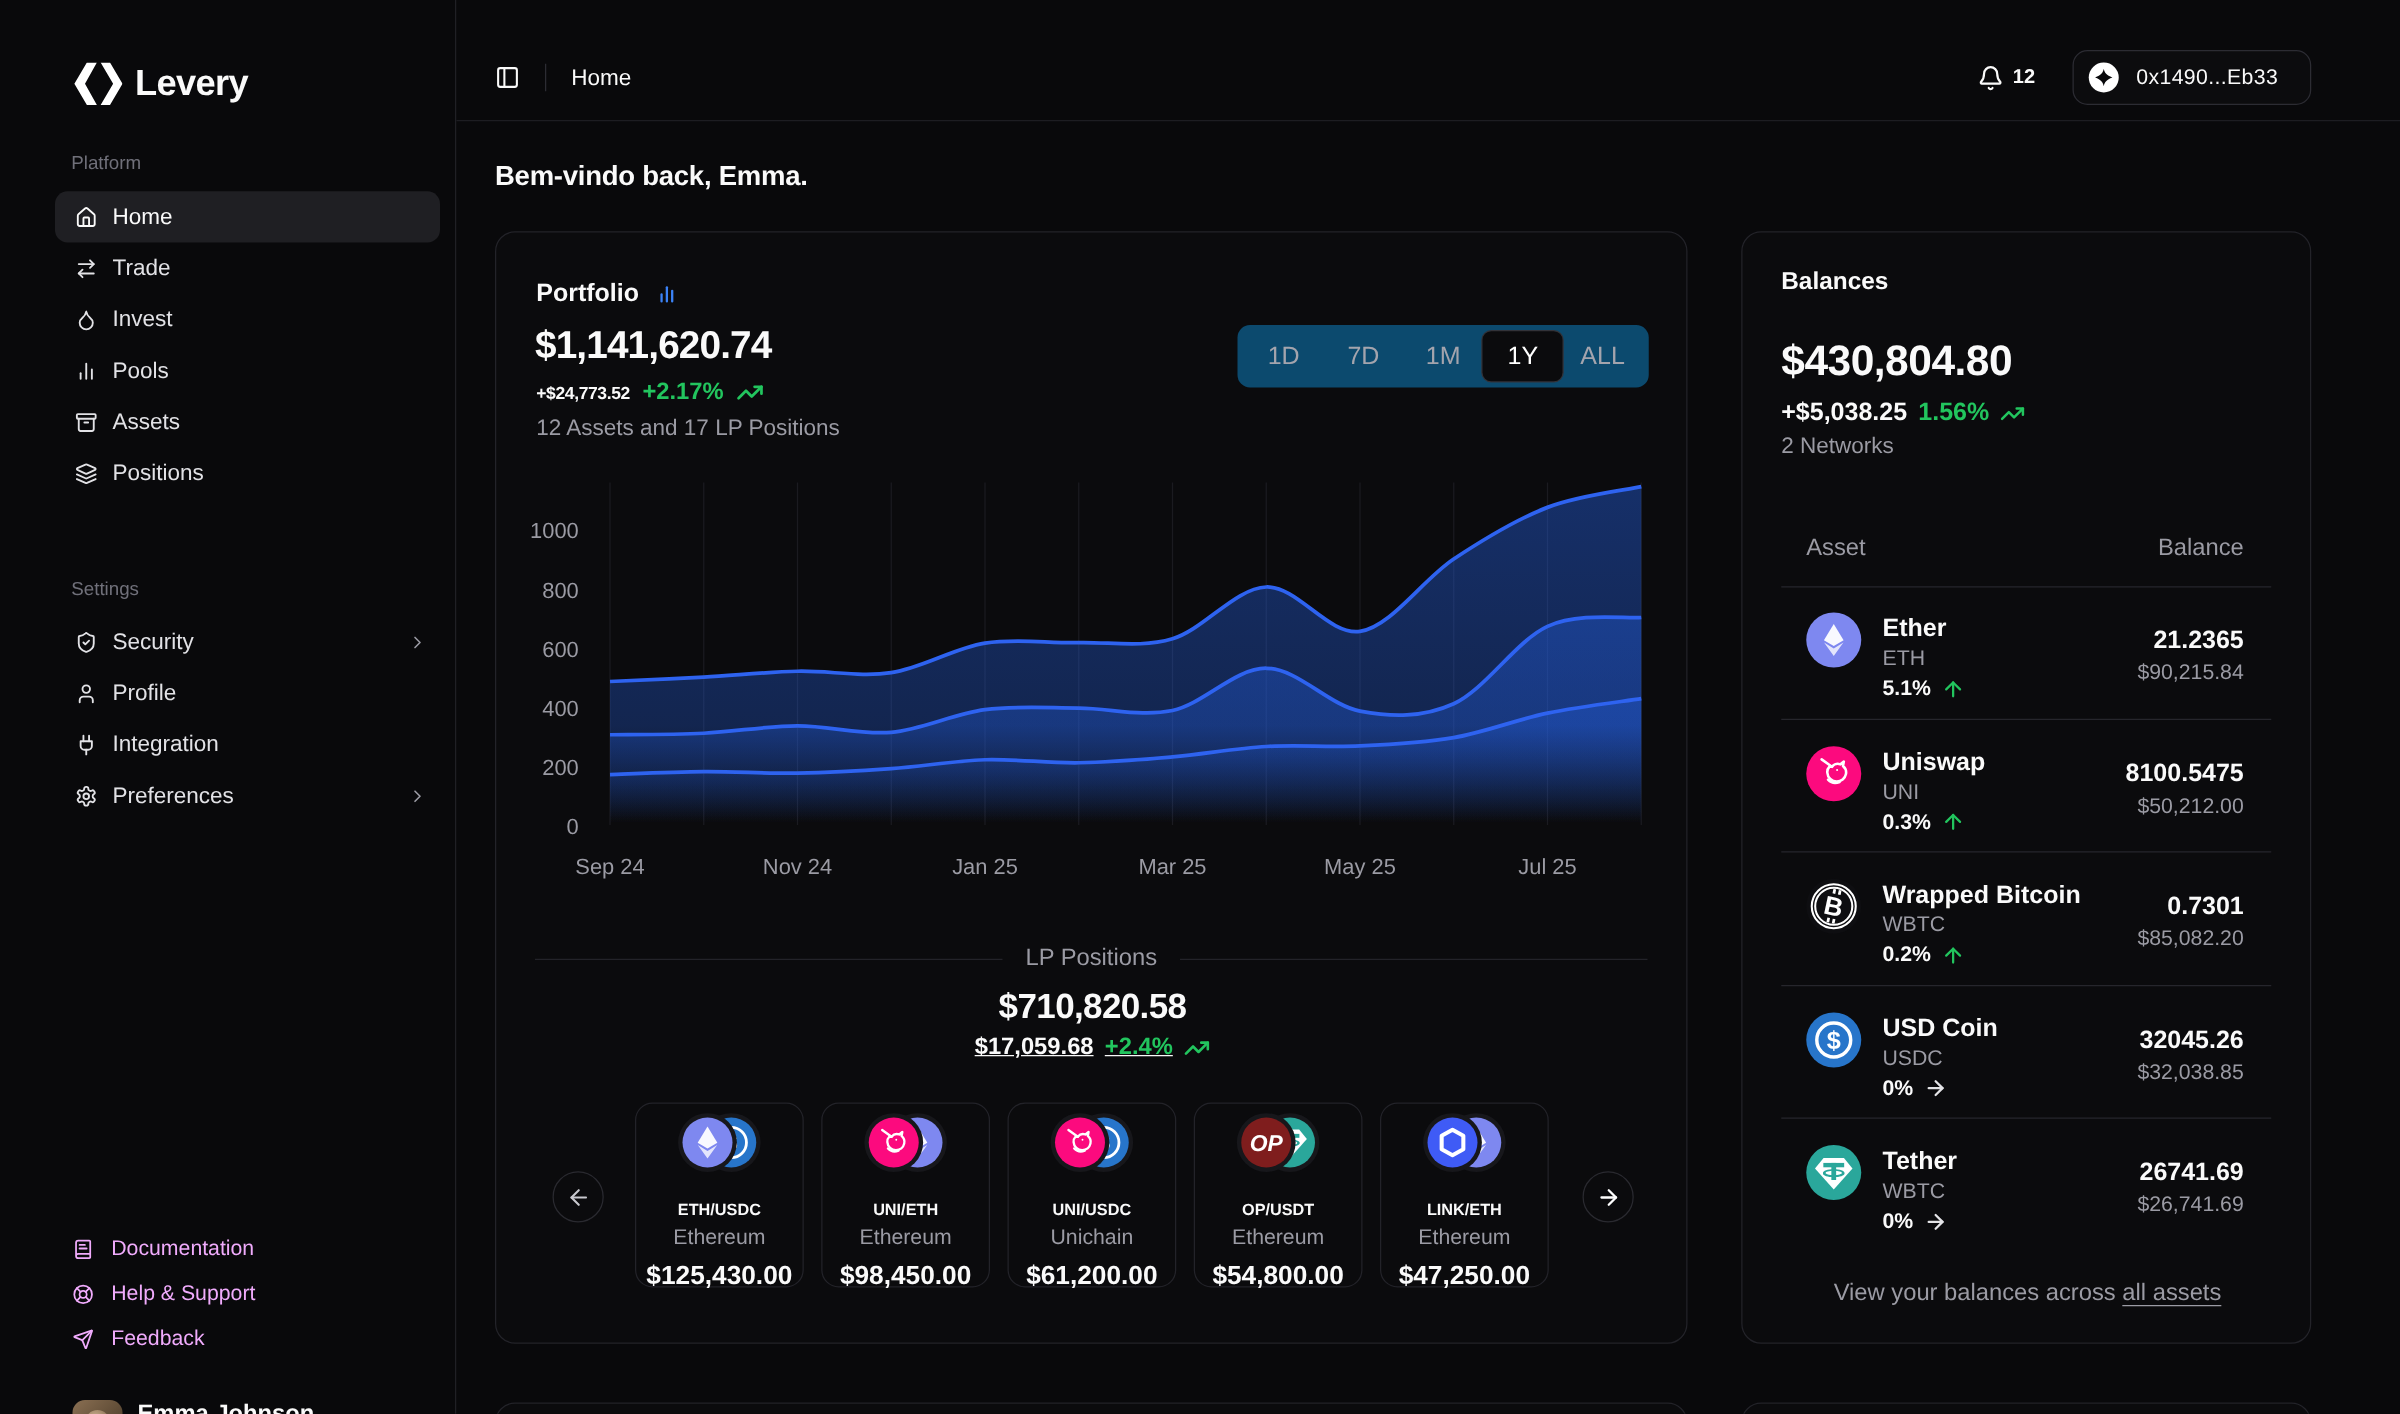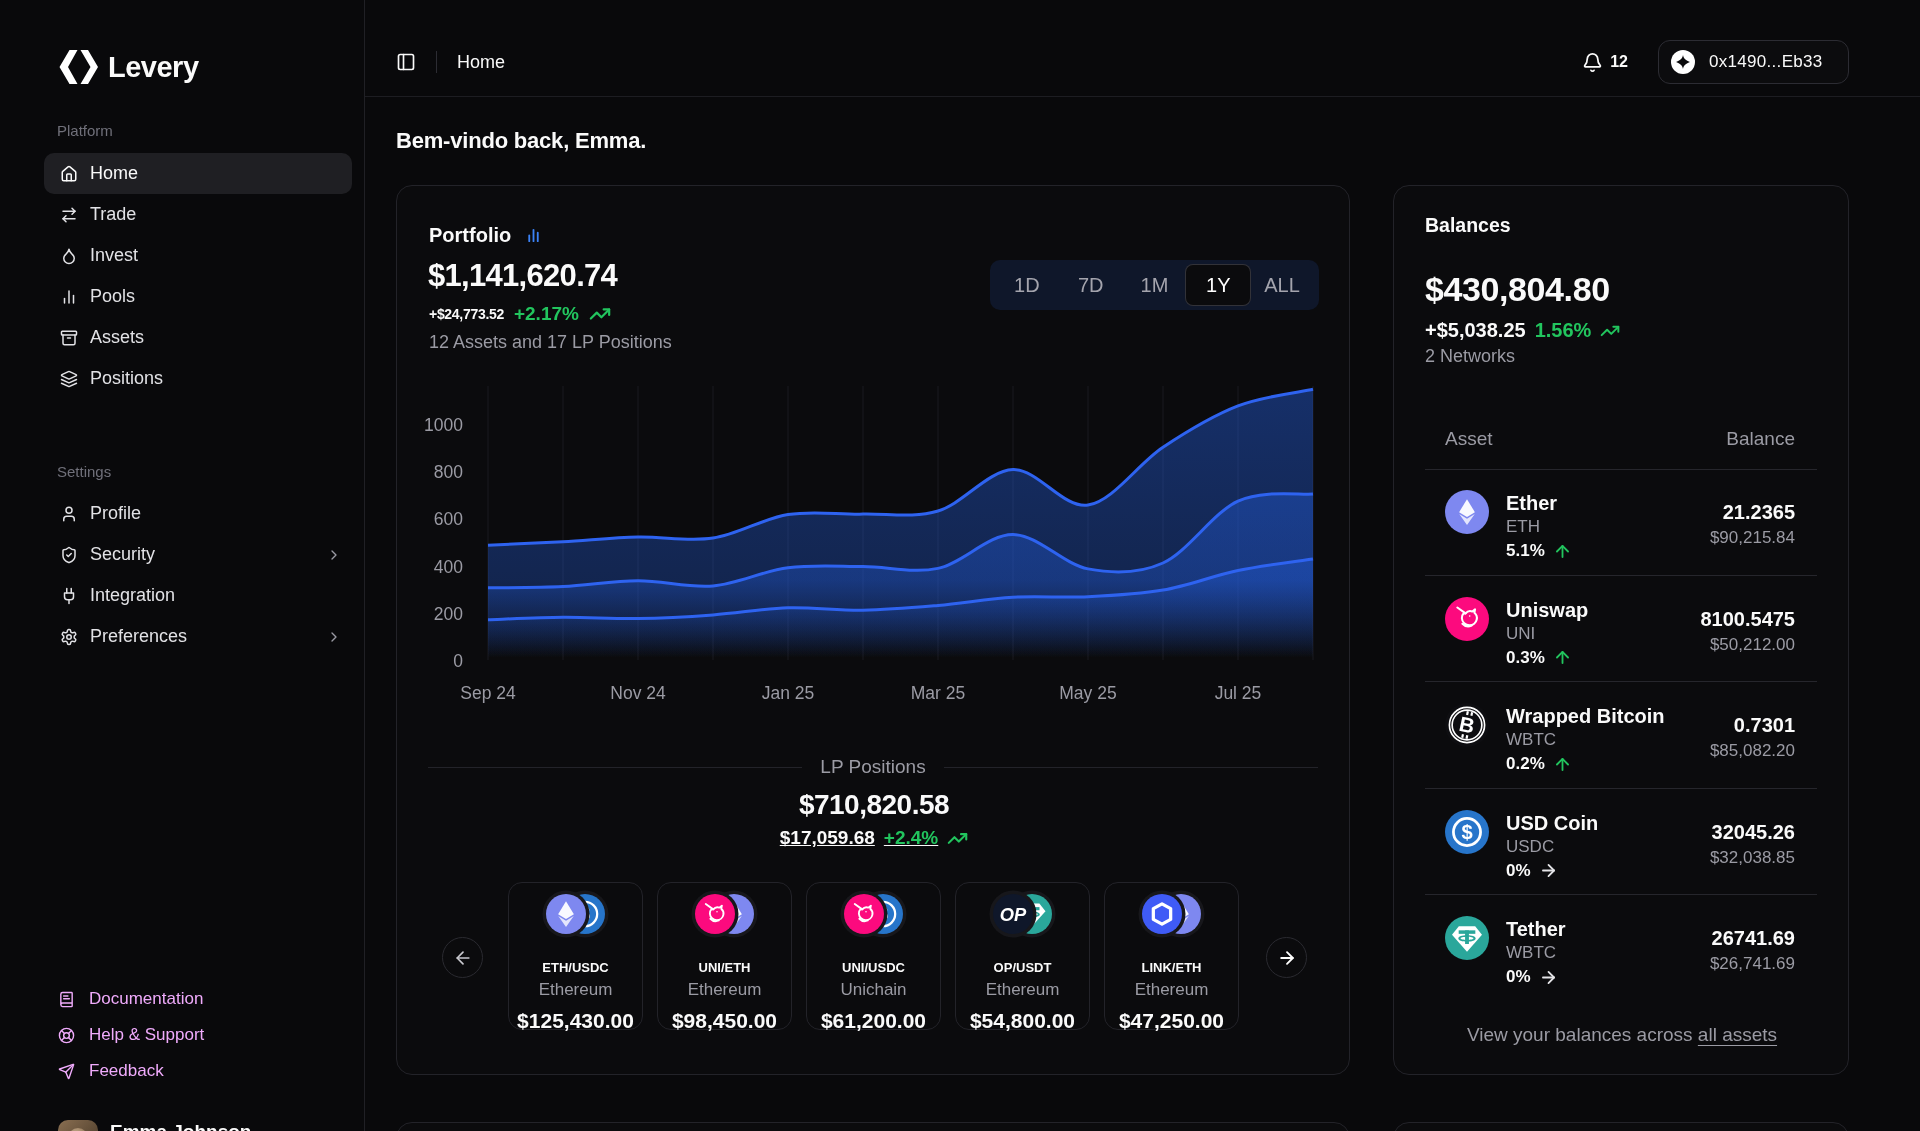--- a/index.html
+++ b/index.html
@@ -43,21 +43,21 @@
   h1.welcome { font-size:22px; font-weight:700; letter-spacing:-0.2px; }
   .grid { display:flex; gap:43px; margin-top:31px; }
   .card { background:#0b0b0d; border:1px solid #232329; border-radius:16px; position:relative; }
   .card.portfolio { width:954px; height:890px; }
   .card.balances { width:456px; height:890px; }
   .bottom-cards { display:flex; gap:43px; margin-top:47px; }
   .bottom-cards .card { height:60px; }
   .muted { color:#9b9ba4; }
   .green { color:#22c55e; }
 
-  .seg { position:absolute; right:30px; top:74px; width:329px; height:50px; background:#0f172a;
+  .seg { position:absolute; right:30px; top:74px; width:329px; height:50px; background:#0c4a6e;
     border-radius:10px; display:flex; padding:5px; }
   .seg-item { flex:1; display:flex; align-items:center; justify-content:center; font-size:20px;
     font-weight:500; color:#a4a4ad; border-radius:7px; }
   .seg-on { background:#0b0b0d; color:#fff; box-shadow:0 0 0 1px #323238; }
   .lp-div { position:absolute; left:31px; right:31px; top:570px; display:flex; align-items:center; gap:18px; }
   .lp-div i { flex:1; height:1px; background:#232329; }
   .lp-div span { color:#9b9ba4; font-size:19px; }
   .lp-row { position:absolute; left:111px; top:696px; display:flex; gap:14px; }
   .lp-card { width:135px; height:148px; border:1px solid #232329; border-radius:14px; background:#0b0b0d;
     display:flex; flex-direction:column; align-items:center; }
@@ -140,34 +140,34 @@
           <path d="m22 12.65-9.17 4.16a2 2 0 0 1-1.66 0L2 12.65"></path>
           <path d="m22 17.65-9.17 4.16a2 2 0 0 1-1.66 0L2 17.65"></path>
         </svg>
         <span>Positions</span>
       </div>
   </nav>
   <div class="side-label" style="margin-top:64px;">Settings</div>
   <nav class="nav" style="margin-top:13px;">
     <div class="nav-item">
         <svg width="18" height="18" viewBox="0 0 24 24" fill="none" stroke="currentColor" stroke-width="2" stroke-linecap="round" stroke-linejoin="round">
-          <path d="M19 21v-2a4 4 0 0 0-4-4H9a4 4 0 0 0-4 4v2"></path>
-          <circle cx="12" cy="7" r="4"></circle>
-        </svg>
-        <span>Profile</span>
-      </div>
-    <div class="nav-item">
-        <svg width="18" height="18" viewBox="0 0 24 24" fill="none" stroke="currentColor" stroke-width="2" stroke-linecap="round" stroke-linejoin="round">
           <path d="M20 13c0 5-3.5 7.5-7.66 8.95a1 1 0 0 1-.67-.01C7.5 20.5 4 18 4 13V6a1 1 0 0 1 1-1c2 0 4.5-1.2 6.24-2.72a1 1 0 0 1 1.52 0C14.51 3.81 17 5 19 5a1 1 0 0 1 1 1z"></path>
           <path d="m9 12 2 2 4-4"></path>
         </svg>
         <span>Security</span>
         <svg class="nav-chev" width="16" height="16" viewBox="0 0 24 24" fill="none" stroke="currentColor" stroke-width="2" stroke-linecap="round" stroke-linejoin="round">
           <path d="m9 18 6-6-6-6"></path>
         </svg>
+      </div>
+    <div class="nav-item">
+        <svg width="18" height="18" viewBox="0 0 24 24" fill="none" stroke="currentColor" stroke-width="2" stroke-linecap="round" stroke-linejoin="round">
+          <path d="M19 21v-2a4 4 0 0 0-4-4H9a4 4 0 0 0-4 4v2"></path>
+          <circle cx="12" cy="7" r="4"></circle>
+        </svg>
+        <span>Profile</span>
       </div>
     <div class="nav-item">
         <svg width="18" height="18" viewBox="0 0 24 24" fill="none" stroke="currentColor" stroke-width="2" stroke-linecap="round" stroke-linejoin="round">
           <path d="M12 22v-5"></path>
           <path d="M9 8V2"></path>
           <path d="M15 8V2"></path>
           <path d="M18 8v5a4 4 0 0 1-4 4h-4a4 4 0 0 1-4-4V8Z"></path>
         </svg>
         <span>Integration</span>
       </div>
@@ -396,21 +396,21 @@
                     <text x="12" y="15.8" text-anchor="middle" font-size="10.5" font-weight="bold" fill="#fff" font-family="Liberation Sans">$</text>
                   </svg>
                 </span>
               </div>
 <div class="lp-pair">UNI/USDC</div>
 <div class="lp-net">Unichain</div>
 <div class="lp-val">$61,200.00</div>
 </div>
             <div class="lp-card">
 <div class="coins">
-                <span class="coin" style="background:#0f172a;">
+                <span class="coin" style="background:#7f1d1d;">
                   <svg viewBox="0 0 24 24" width="40" height="40">
                     <text x="12" y="16.1" text-anchor="middle" font-size="11" font-weight="bold" font-style="italic" fill="#fff" font-family="Liberation Sans">OP</text>
                   </svg>
                 </span>
                 <span class="coin ovl" style="background:#2aa79b;">
                   <svg viewBox="0 0 24 24" width="36" height="36">
                     <path fill="#fff" d="M7.1 5h9.8L21 10.1 12 20.2 3 10.1Z"></path>
                     <g fill="#2aa79b">
                       <rect x="7" y="7.4" width="10" height="2.1"></rect>
                       <rect x="10.85" y="7.4" width="2.3" height="8.2"></rect>

